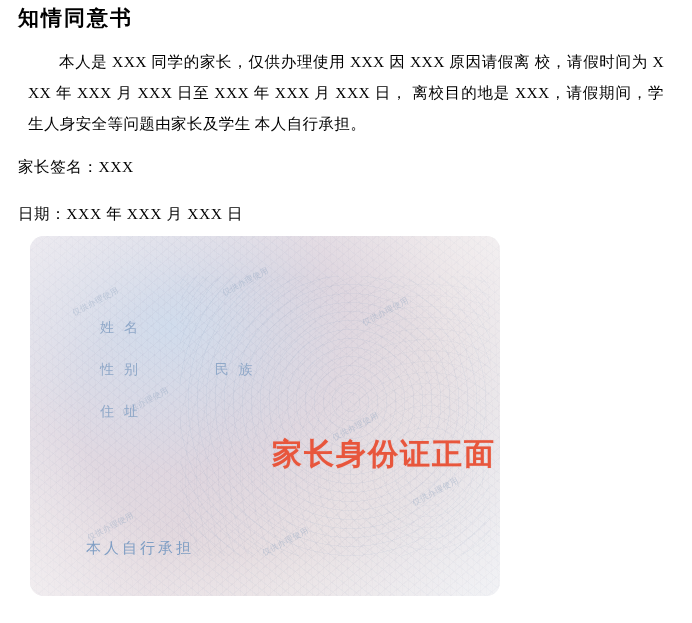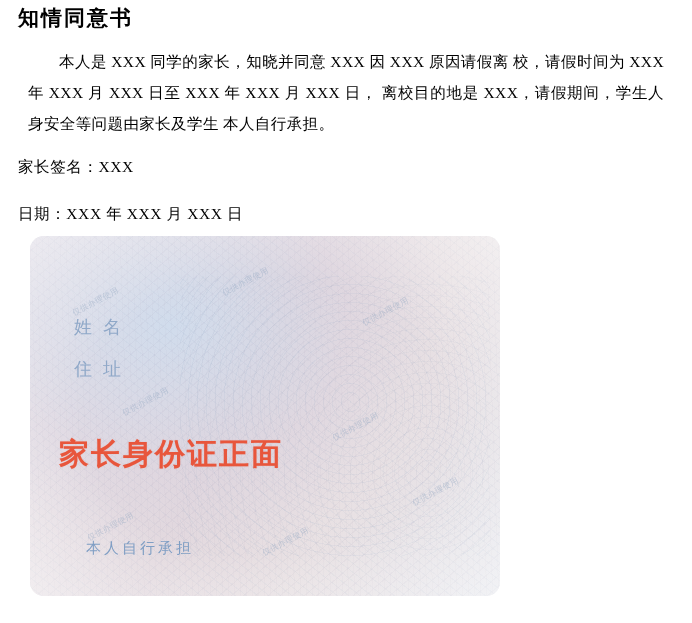--- a/index.html
+++ b/index.html
@@ -87,26 +87,26 @@
     position: absolute; inset: 0;
     background: radial-gradient(ellipse at 50% 50%, rgba(255,255,255,0) 55%, rgba(255,255,255,0.45) 100%);
   }
   .card-inner {
     position: absolute;
     left: 16px; top: 18px; right: 16px; bottom: 18px;
     border-radius: 8px;
   }
   .fields {
     position: absolute;
-    left: 44px;
+    left: 70px;
     top: 70px;
     width: 330px;
     color: #8fa8c8;
     font-family: "Liberation Sans", "DejaVu Sans", sans-serif;
-    font-size: 18px;
+    font-size: 14px;
     letter-spacing: 3px;
   }
   .field-row {
     height: 42px;
     line-height: 42px;
     white-space: nowrap;
   }
   .f-label { display: inline-block; }
   .gap-60 { display: inline-block; width: 60px; }
   .gap-30 { display: inline-block; width: 30px; }
@@ -117,21 +117,21 @@
     color: #7f9ec4;
     font-family: "Liberation Sans", "DejaVu Sans", sans-serif;
     font-size: 15px;
     letter-spacing: 3px;
   }
   .overlay-text {
     position: absolute;
     left: 0;
     right: 4px;
     top: 198px;
-    text-align: left;
+    text-align: right;
     color: #e8563c;
     font-size: 30px;
     font-weight: bold;
     letter-spacing: 2px;
     font-family: "Liberation Sans", "DejaVu Sans", sans-serif;
     text-shadow: 0 0 1px rgba(232,86,60,0.35);
     padding-left: 29px;
   }
   .wm {
     position: absolute;
@@ -143,21 +143,21 @@
     letter-spacing: 0.5px;
   }
 </style>
 </head>
 <body>
 
 <div class="page">
 
   <h1 class="doc-title">知情同意书</h1>
 
-  <p class="body-para">本人是 XXX 同学的家长，知晓并同意 XXX 因 XXX 原因请假离 校，请假时间为 XXX 年 XXX 月 XXX 日至 XXX 年 XXX 月 XXX 日， 离校目的地是 XXX，请假期间，学生人身安全等问题由家长及学生 本人自行承担。</p>
+  <p class="body-para">本人是 XXX 同学的家长，仅供办理使用 XXX 因 XXX 原因请假离 校，请假时间为 XXX 年 XXX 月 XXX 日至 XXX 年 XXX 月 XXX 日， 离校目的地是 XXX，请假期间，学生人身安全等问题由家长及学生 本人自行承担。</p>
 
   <div class="sign-line first">家长签名：XXX</div>
   <div class="sign-line second">日期：XXX 年 XXX 月 XXX 日</div>
 
   <div class="id-wrap">
     <div class="id-card">
       <div class="tex"></div>
       <div class="tex2"></div>
       <div class="vignette"></div>
       <div class="card-inner"></div>
@@ -169,20 +169,25 @@
       <div class="wm" style="left:300px; top:185px;">仅供办理使用</div>
       <div class="wm" style="left:55px; top:285px;">仅供办理使用</div>
       <div class="wm" style="left:230px; top:300px;">仅供办理使用</div>
       <div class="wm" style="left:380px; top:250px;">仅供办理使用</div>
 
       <div class="fields">
         <div class="field-row">
           <span class="f-label">姓  名</span>
         </div>
         <div class="field-row">
+          <span class="f-label">性  别</span>
+          <span class="gap-60"></span>
+          <span class="f-label">民  族</span>
+        </div>
+        <div class="field-row">
           <span class="f-label">住  址</span>
         </div>
       </div>
 
       <div class="id-no">本人自行承担</div>
 
       <div class="overlay-text">家长身份证正面</div>
     </div>
   </div>
 

